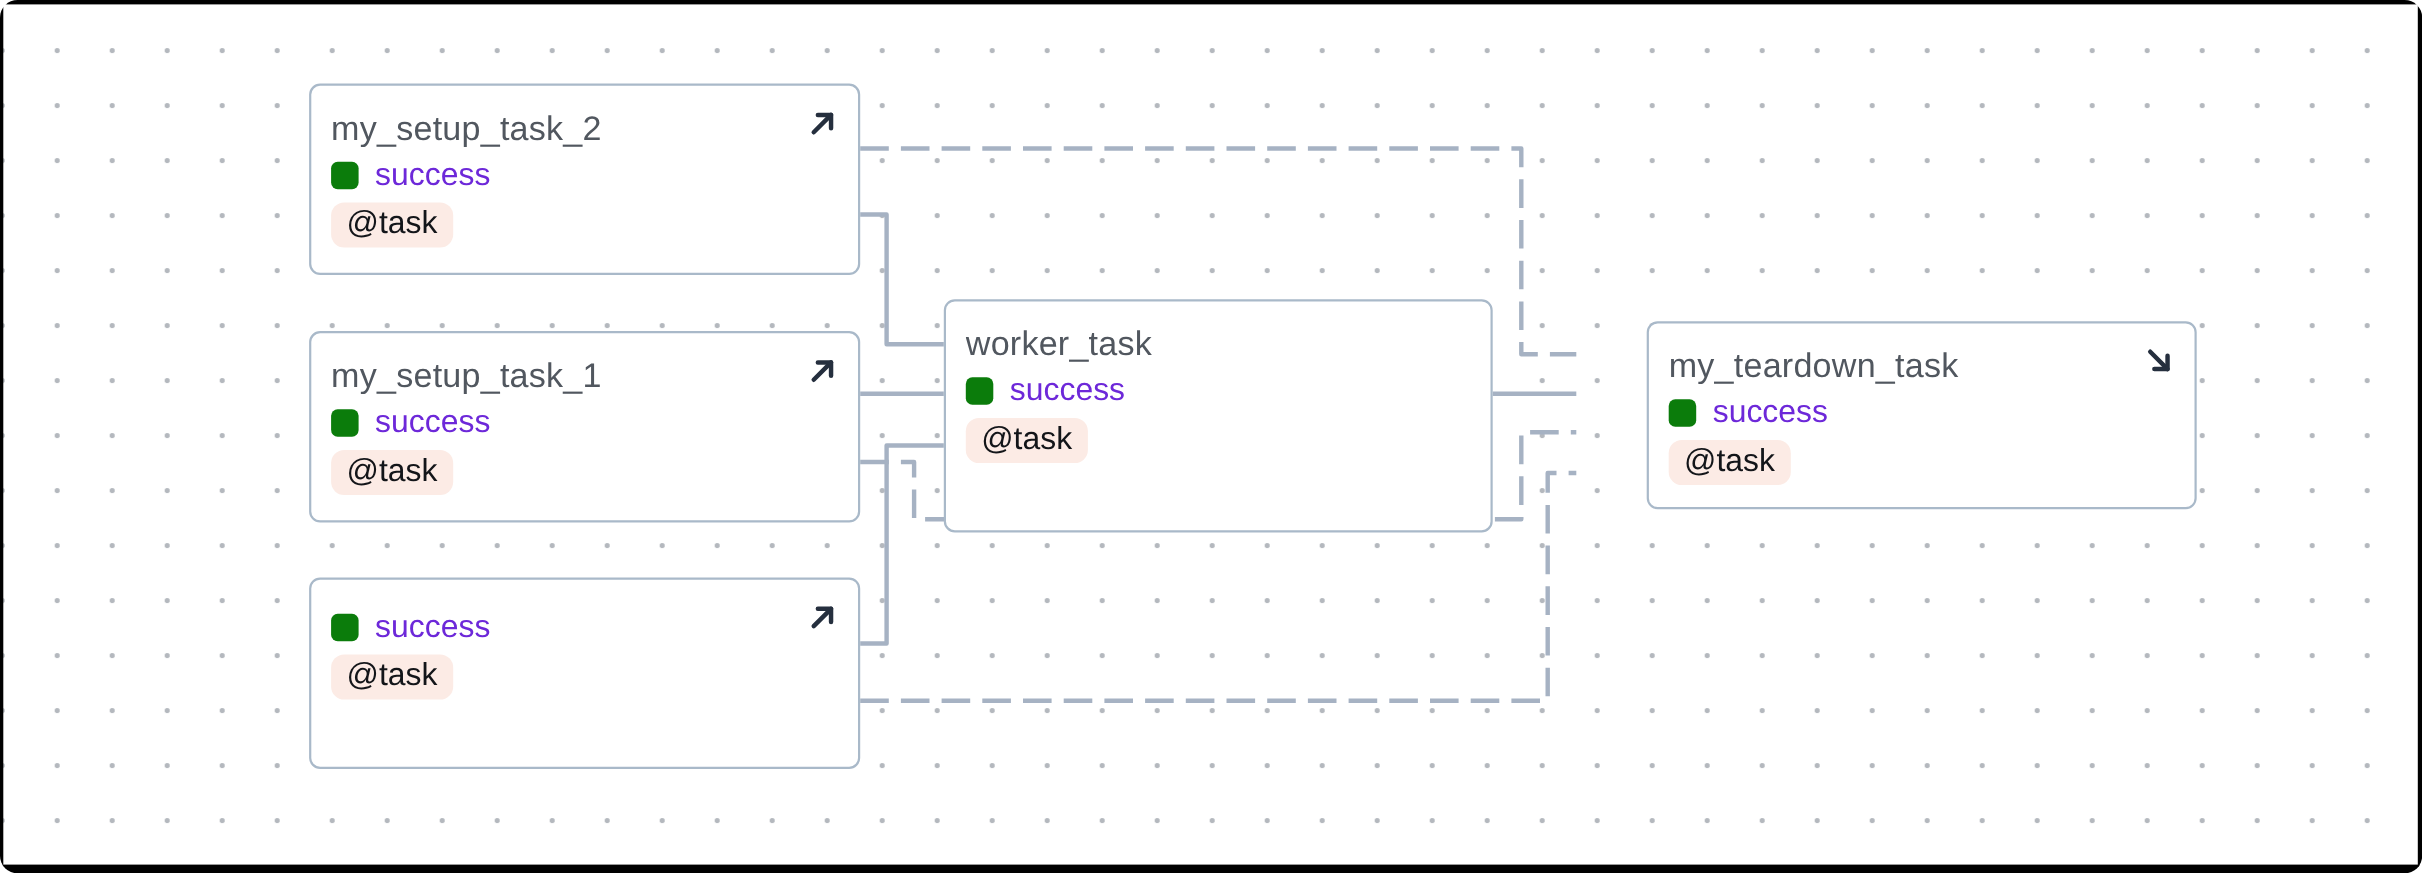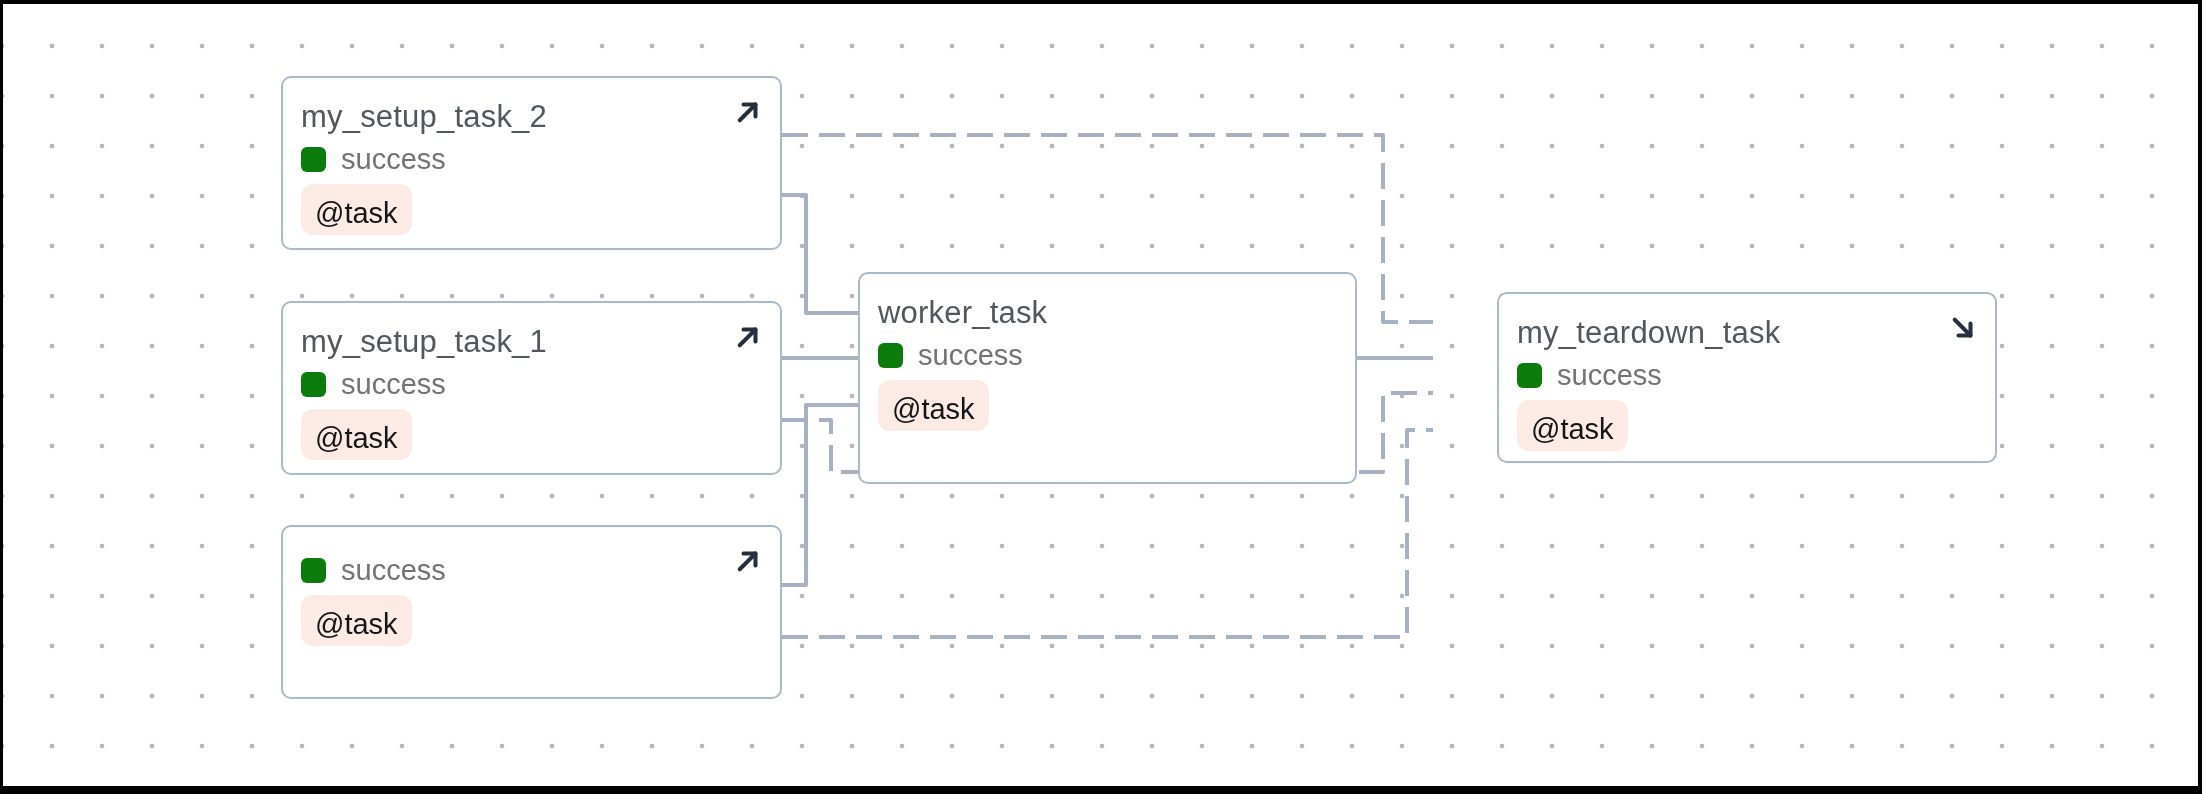--- a/index.html
+++ b/index.html
@@ -1,38 +1,38 @@
 <!DOCTYPE html>
 <html><head>
 <meta charset="utf-8">
 <style>
   html,body{margin:0;padding:0;background:#ffffff;font-family:"Liberation Sans","DejaVu Sans",sans-serif;}
-  .frame{position:relative;width:2202px;height:794px;background:#fff;overflow:hidden;}
+  .frame{position:relative;width:2202px;height:794px;background:#fff;overflow:hidden;border-radius:16px;}
   .frame-border{position:absolute;background:#000;z-index:50;}
   .frame-border.top{left:0;top:0;width:100%;height:4px;}
   .frame-border.left{left:0;top:0;width:3px;height:100%;}
   .frame-border.right{right:0;top:0;width:4px;height:100%;}
   .frame-border.bottom{left:0;bottom:0;width:100%;height:8px;}
   .canvas{position:absolute;left:0;top:0;width:100%;height:100%;
     background-color:#ffffff;
     background-image:radial-gradient(circle,#b4b8be 2px,rgba(0,0,0,0) 2.7px);
     background-size:50px 50px;background-position:-23px 21px;}
   svg.edges{position:absolute;left:0;top:0;z-index:1;}
   svg.edges path{fill:none;stroke:#a6b2c3;stroke-width:4;stroke-linejoin:round;}
   svg.edges path.dashed{stroke-dasharray:26 11;}
   .node{position:absolute;z-index:2;box-sizing:border-box;background:#fff;
     border:2px solid #a9b9c9;border-radius:10px;padding:20px 18px;cursor:pointer;}
   .node-title{font-size:31px;line-height:38px;color:#51575f;letter-spacing:0.2px;
     white-space:nowrap;overflow:hidden;}
   .state-row{display:flex;align-items:center;margin-top:8px;height:30px;}
   .state-square{width:25px;height:25px;border-radius:6px;background:#0b7c0b;flex:0 0 auto;}
-  .state-label{font-size:29px;color:#737373;margin-left:15px;}
+  .state-label{font-size:29px;color:#6d28d9;margin-left:15px;}
   .badge-row{margin-top:10px;}
   .decorator-badge{display:inline-block;background:#fcebe5;color:#131519;
-    font-size:29px;line-height:29px;padding:15px 14px 7px 14px;border-radius:12px;}
+    font-size:29px;line-height:29px;padding:5px 14px 7px 14px;border-radius:12px;}
   .node-icon{position:absolute;top:16px;right:14px;width:36px;height:36px;color:#252f3e;}
   .node-icon svg{width:100%;height:100%;}
 </style>
 </head>
 <body>
 
 <div class="frame">
   <div class="canvas">
     <svg class="edges" width="2202" height="794" viewBox="0 0 2202 794">
         <path d="M782 195 L806 195 L806 313 L858 313" stroke="#a6b2c3"></path>

